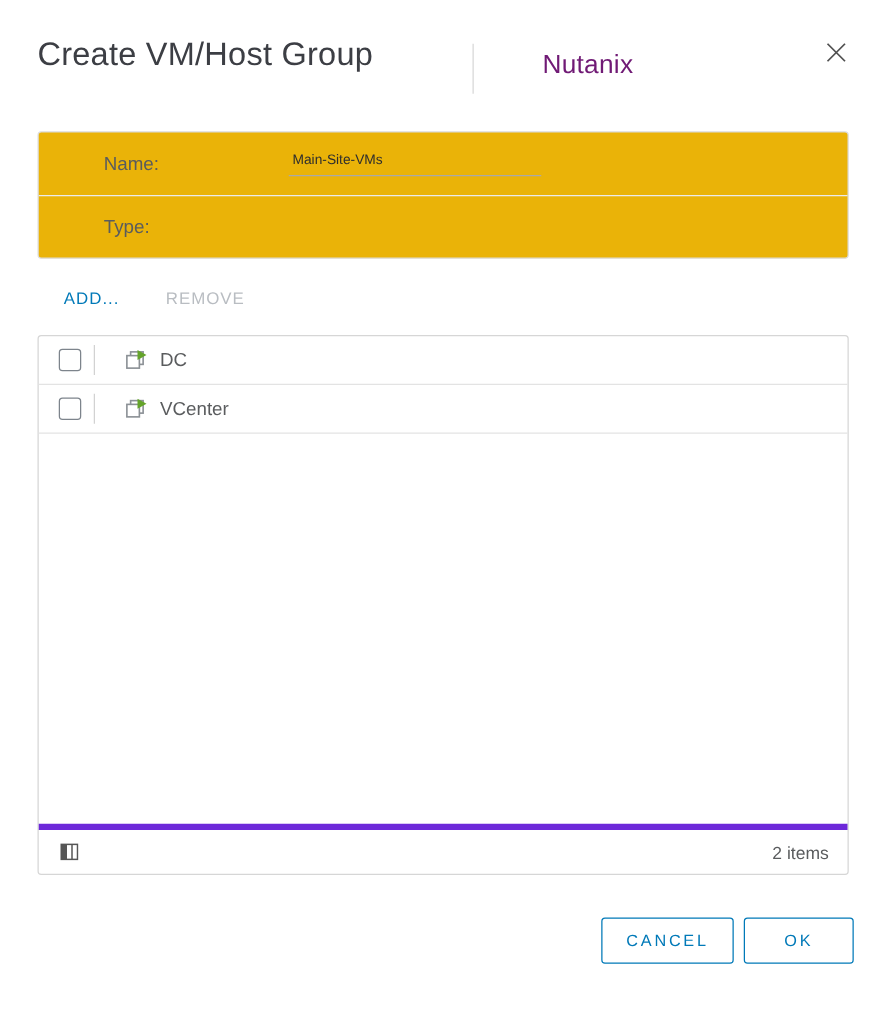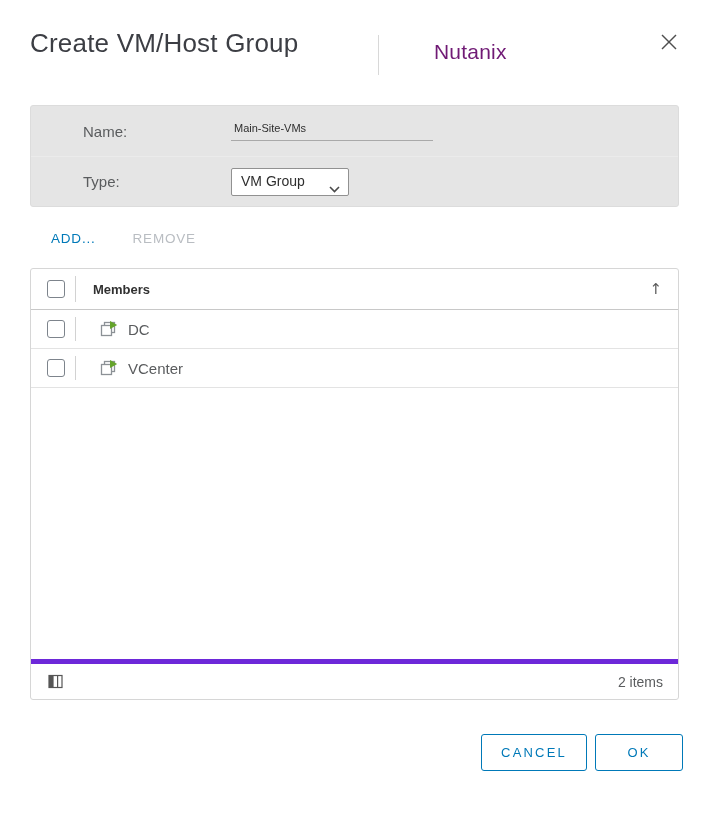--- a/index.html
+++ b/index.html
@@ -18,21 +18,21 @@
   .dlg-subtitle {
     font-size:21px; font-weight:300; color:#701a75; margin:12px 0 0 22px;
     letter-spacing:0.2px;
   }
   .close-btn {
     margin-left:auto; margin-top:4px; background:none; border:none; cursor:pointer;
     padding:0; line-height:0;
   }
 
   
-  .form-box { margin-top:30px; border:1px solid #dcdcdc; border-radius:3px; background:#e5e5e5; }
+  .form-box { margin-top:30px; border:1px solid #dcdcdc; border-radius:3px; background:#eab308; }
   .form-row { height:50px; display:flex; align-items:center; padding-left:52px; }
   .form-row + .form-row { border-top:1px solid #ebebeb; }
   .form-label { width:148px; font-size:15px; color:#5a5c5e; }
   .name-input {
     width:202px; border:none; border-bottom:1px solid #a9a9a9; outline:none;
     font-family:inherit; font-size:11px; color:#2e2e2e; padding:0 3px 6px 3px;
     background:transparent;
   }
   .select-wrap { position:relative; display:inline-block; }
   .type-select {
@@ -105,46 +105,30 @@
     </button>
   </div>
 
   <section class="form-box">
     <div class="form-row">
       <label class="form-label">Name:</label>
       <input class="name-input" type="text" value="Main-Site-VMs" style="">
     </div>
     <div class="form-row">
       <label class="form-label">Type:</label>
-      <span class="select-wrap">
-        <select class="type-select">
-          <option selected="">VM Group</option>
-        </select>
-        <span class="chev">
-          <svg width="11" height="7" viewBox="0 0 11 7">
-            <polyline points="1,1 5.5,5.5 10,1" fill="none" stroke="#4a4a4a" stroke-width="1.6"></polyline>
-          </svg>
-        </span>
-      </span>
     </div>
   </section>
 
   <div class="toolbar">
     <button class="link-btn add-btn">ADD...</button>
     <button class="link-btn remove-btn" disabled="">REMOVE</button>
   </div>
 
   <section class="grid">
 
-    <div class="grid-header">
-      <input type="checkbox" class="cbx" style="">
-      <div class="vsep"></div>
-      <span class="col-title">Members</span>
-      <span class="sort-arrow">↑</span>
-    </div>
 
     <div class="grid-row">
       <input type="checkbox" class="cbx" style="">
       <div class="vsep row-vsep"></div>
       <span class="vm-ic">
         <svg width="19" height="17" viewBox="0 0 19 17">
           <rect x="5.5" y="1.5" width="10" height="10" fill="none" stroke="#8c9196" stroke-width="1.3"></rect>
           <rect x="2.5" y="4.5" width="10" height="10" fill="#ffffff" stroke="#8c9196" stroke-width="1.3"></rect>
           <polygon points="11,0 18.2,4 11,8" fill="#64a32a"></polygon>
         </svg>

